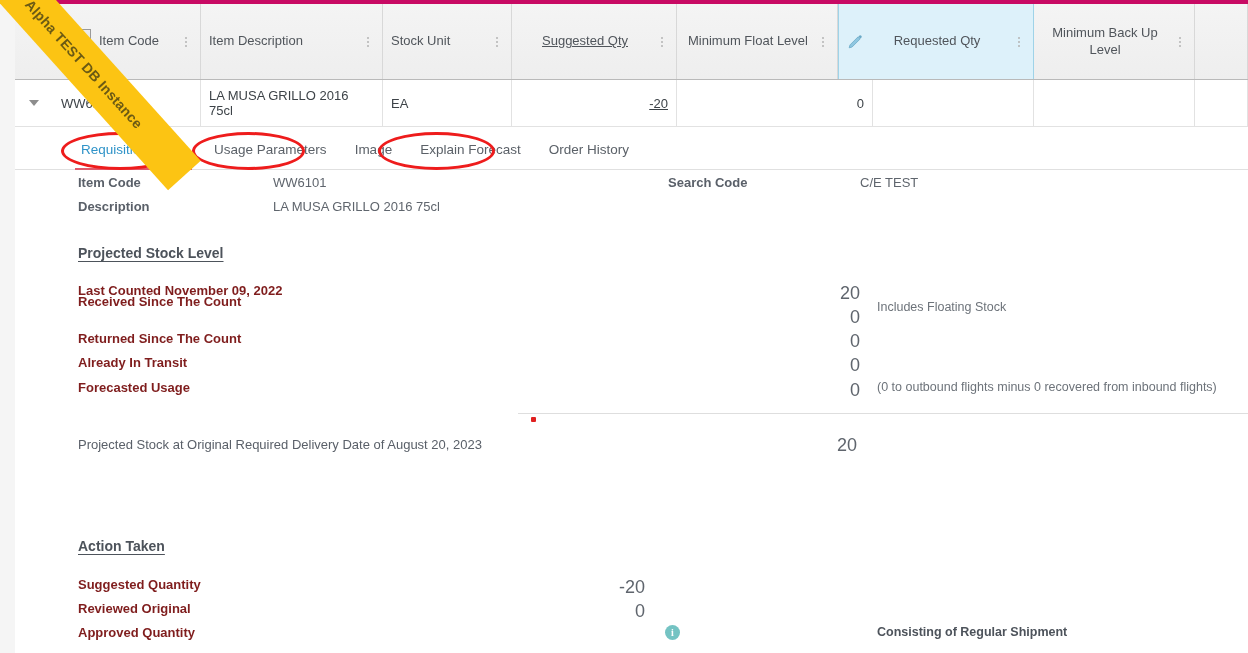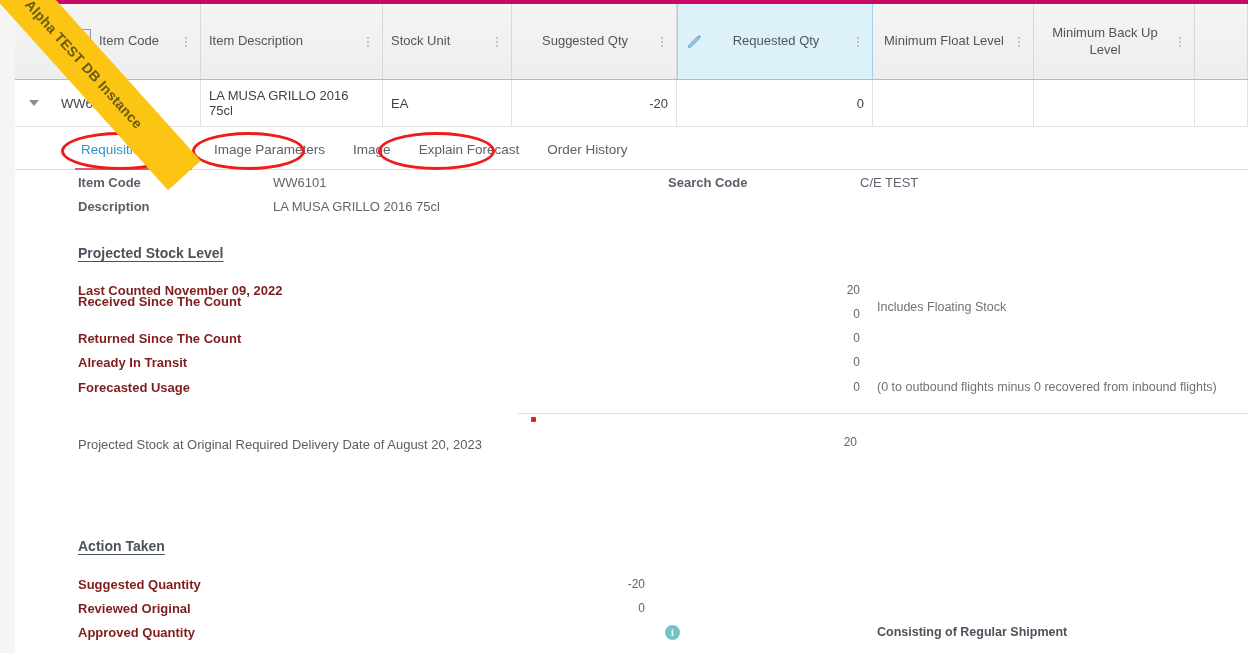--- a/index.html
+++ b/index.html
@@ -145,21 +145,21 @@
     border-left: 5px solid transparent;
     border-right: 5px solid transparent;
     border-top: 6px solid #8d8d8d;
   }
 
   
   .c-exp  { flex: 0 0 38px; }
   .c-code { flex: 0 0 148px; }
   .c-desc { flex: 0 0 182px; }
   .c-unit { flex: 0 0 129px; }
-  .c-sugg { flex: 0 0 165px; }
+  .c-sugg { flex: 0 0 165px; text-decoration: underline; }
   .c-req  { flex: 0 0 196px; }
   .c-mfl  { flex: 0 0 161px; }
   .c-mbu  { flex: 0 0 161px; }
   .c-last { flex: 1 1 auto; }
 
   
   .tabstrip {
     position: absolute;
     left: 15px;
     top: 129px;
@@ -220,21 +220,21 @@
     left: 63px;
     font-weight: bold;
     color: #7f1d1d;
     font-size: 13px;
   }
   .stat-num {
     position: absolute;
     width: 90px;
     text-align: right;
     color: #5f656d;
-    font-size: 12px;
+    font-size: 18px;
   }
   .stat-note {
     position: absolute;
     left: 862px;
     color: #6d737a;
     font-size: 12.5px;
   }
 
   .divider {
     position: absolute;
@@ -361,37 +361,37 @@
 
       <div class="hcell c-sugg center-label">
         <div class="htext">Suggested Qty</div>
         <div class="kebab">
             <i></i>
             <i></i>
             <i></i>
           </div>
       </div>
 
+      <div class="hcell c-mfl center-label">
+        <div class="htext">Minimum Float Level</div>
+        <div class="kebab">
+            <i></i>
+            <i></i>
+            <i></i>
+          </div>
+      </div>
+
       <div class="hcell c-req edit-col center-label">
         <span class="pencil-ico">
           <svg width="16" height="16" viewBox="0 0 16 16" aria-hidden="true">
             <path d="M2.2 13.8 L3.0 10.9 L10.9 3.0 L13.0 5.1 L5.1 13.0 Z" fill="#8fc7e0" stroke="#6aa9c6" stroke-width="0.8"></path>
             <path d="M11.3 2.6 L12.2 1.7 A1 1 0 0 1 14.3 3.8 L13.4 4.7 Z" fill="#6aa9c6"></path>
           </svg>
         </span>
         <div class="htext">Requested Qty</div>
-        <div class="kebab">
-            <i></i>
-            <i></i>
-            <i></i>
-          </div>
-      </div>
-
-      <div class="hcell c-mfl center-label">
-        <div class="htext">Minimum Float Level</div>
         <div class="kebab">
             <i></i>
             <i></i>
             <i></i>
           </div>
       </div>
 
       <div class="hcell c-mbu center-label">
         <div class="htext">Minimum Back Up Level</div>
         <div class="kebab">
@@ -414,21 +414,21 @@
       <div class="dcell c-sugg num">-20</div>
       <div class="dcell c-req num">0</div>
       <div class="dcell c-mfl num"></div>
       <div class="dcell c-mbu num"></div>
       <div class="dcell c-last"></div>
     </div>
   </div>
 
   <div class="tabstrip">
     <div class="tab active">Requisition Detail</div>
-    <div class="tab">Image Parameters</div>
+    <div class="tab">Usage Parameters</div>
     <div class="tab">Image</div>
     <div class="tab">Explain Forecast</div>
     <div class="tab">Order History</div>
   </div>
 
   <div class="detail">
 
     <div class="kv-label" style="top:5px">Item Code</div>
     <div class="kv-value" style="top:5px">WW6101</div>
     <div class="kv-label2" style="top:5px">Search Code</div>

